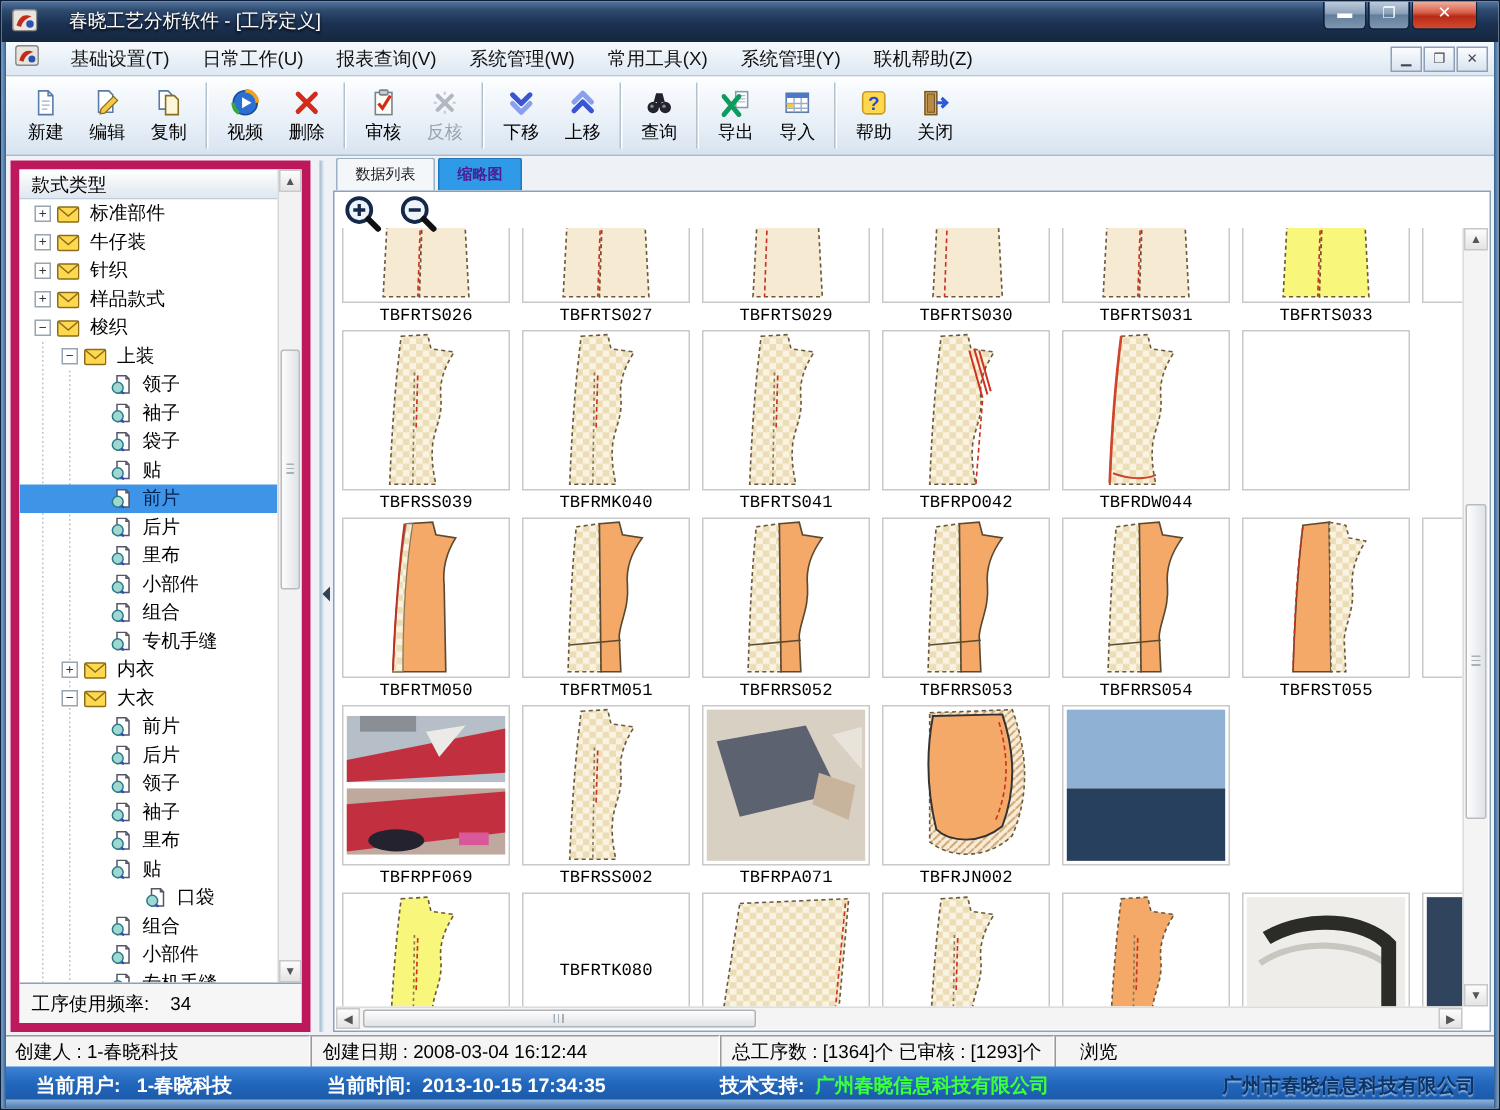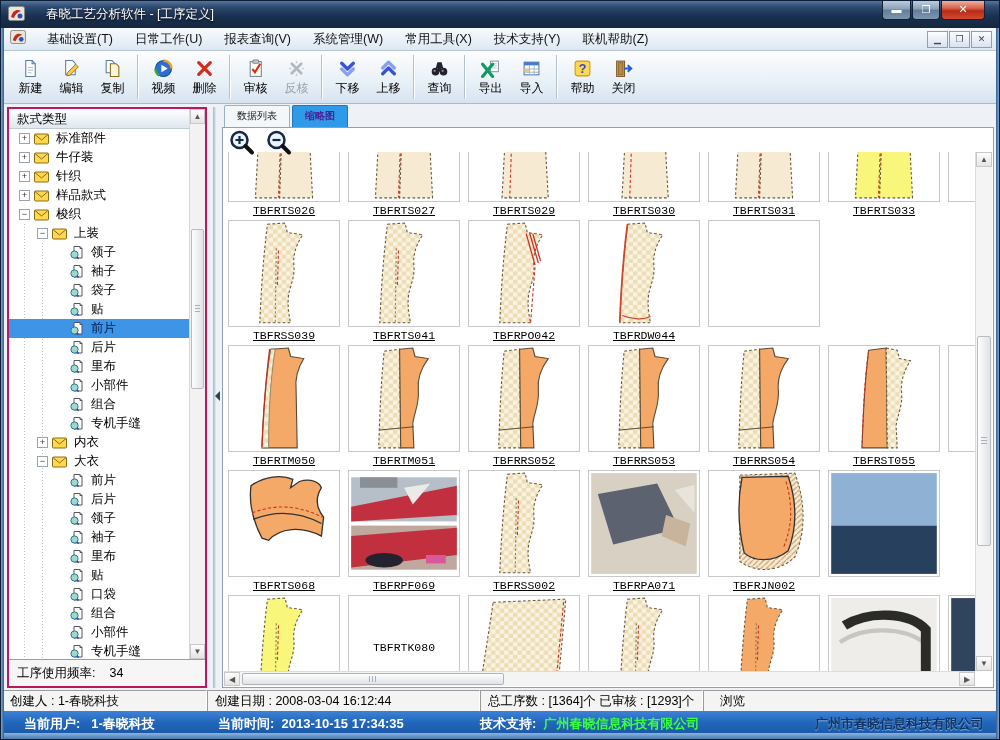--- a/index.html
+++ b/index.html
@@ -31,21 +31,21 @@
   
   .toolbar { position:absolute; top:50px; left:1px; right:1px; height:53px;
     background:linear-gradient(180deg,#fdfeff,#e4edf6 70%,#d7e3f0); border-bottom:1px solid #a9bacb; display:flex; align-items:center; padding-left:8px; }
   .tbtn { width:41px; height:48px; display:flex; flex-direction:column; align-items:center; justify-content:center; border-radius:3px; }
   .tbtn .tico { height:22px; display:flex; align-items:center; }
   .tbtn .tlabel { font-size:12px; color:#000; margin-top:1px; }
   .tbtn.disabled .tlabel { color:#9aa4ae; }
   .tsep { width:2px; height:44px; border-left:1px solid #b4c1cf; border-right:1px solid #fff; margin:0 4px; }
 
   
-  .leftpanel { position:absolute; left:6px; top:106px; width:200px; height:581px; background:#fff; border:2px solid #be185d; }
+  .leftpanel { position:absolute; left:6px; top:106px; width:200px; height:581px; background:#fff; border:6px solid #be185d; }
   .lp-header { position:absolute; top:0; left:0; right:16px; height:20px; background:linear-gradient(180deg,#ffffff,#dfe7ef);
     border-bottom:1px solid #c0ccd8; font-size:12.5px; padding:2px 0 0 8px; color:#000; }
   .tree { position:absolute; top:20px; left:0; right:16px; bottom:27px; overflow:hidden; background:#fff; }
   .trow { height:19px; display:flex; align-items:center; font-size:12.5px; white-space:nowrap; position:relative; }
   .trow .texp { width:11px; height:11px; border:1px solid #9aa4ae; background:#fff; font-size:9px; line-height:9px; text-align:center; color:#333; margin-right:4px; flex:none; }
   .trow .tico2 { margin-right:4px; flex:none; display:flex; }
   .trow .tlbl { color:#000; padding:0 3px; }
   .trow.sel { background:#3e95e8; }
   .trow.sel .tlbl { color:#002050; }
   .vline { position:absolute; top:0; bottom:0; width:1px; background-image:linear-gradient(180deg,#b8c2cc 1px,transparent 1px); background-size:1px 3px; }
@@ -65,21 +65,21 @@
   
   .rightpanel { position:absolute; left:221px; top:104px; width:772px; height:583px; }
   .tabbar { position:absolute; top:0; left:0; right:0; height:22px; display:flex; padding-left:2px; }
   .tab { font-size:10px; padding:3px 12px 0 12px; border:1px solid #9ab0c4; border-bottom:none; background:#f4f7fa; color:#222; margin-right:2px; border-radius:2px 2px 0 0; }
   .tab.active { background:#2f9be8; color:#4c1d95; font-weight:bold; border-color:#2277bb; }
   .contentbox { position:absolute; top:22px; left:0; right:0; bottom:0; border:1px solid #8ca0b8; background:#fff; }
   .zoomtools { position:absolute; top:2px; left:6px; height:26px; display:flex; gap:10px; z-index:5; }
   .gridview { position:absolute; top:24px; left:1px; right:18px; bottom:16px; overflow:hidden; }
   .grid-inner { position:absolute; top:-57px; left:0; width:845px; height:640px; }
   .grow { position:absolute; left:0; display:flex; padding-left:4px; }
-  .cell { width:112px; margin-right:8px; flex:none;text-decoration:underline; }
+  .cell { width:112px; margin-right:8px; flex:none; }
   .cbox { height:107px; border:1px solid #c9c9c9; background:#fff; position:relative; overflow:hidden; }
   .cbox svg.thumb { position:absolute; left:0; top:0; width:100%; height:100%; }
   .clabel { height:17px; text-align:center; font-family:"Liberation Mono","DejaVu Sans Mono",monospace; font-size:11.5px; color:#000; padding-top:2px; letter-spacing:0; }
   .ilabel { position:absolute; left:0; right:0; top:50%; margin-top:-8px; text-align:center; font-family:"Liberation Mono","DejaVu Sans Mono",monospace; font-size:11.5px; color:#000; }
   .f-chk { fill:url(#chk); } .f-cream { fill:#f7ead3; } .f-yellow { fill:#f9f67c; } .f-orange { fill:#f4a968; } .f-none { fill:#fff; }
   
   .cv-scroll { position:absolute; top:24px; right:1px; width:17px; bottom:16px; background:#f4f4f4; border-left:1px solid #dcdcdc; }
   
   .ch-scroll { position:absolute; left:1px; right:18px; bottom:1px; height:15px; background:#f4f4f4; border-top:1px solid #dcdcdc; }
   .chb { position:absolute; top:0; bottom:0; width:16px; background:linear-gradient(180deg,#fdfdfd,#e4e4e4); border:1px solid #c8c8c8; color:#555; font-size:8px; text-align:center; line-height:13px; }
@@ -141,21 +141,21 @@
           <path d="M3,11 C5,4 9,3 13,5 C10,6 7,8 6,12 Z" fill="#c22a1a"></path>
           <circle cx="12" cy="10" r="2.5" fill="#2a52b0"></circle>
         </svg>
     </span>
     <div id="menuItems" style="display:flex">
         <div class="mitem">基础设置(T)</div>
         <div class="mitem">日常工作(U)</div>
         <div class="mitem">报表查询(V)</div>
         <div class="mitem">系统管理(W)</div>
         <div class="mitem">常用工具(X)</div>
-        <div class="mitem">技术支持(Y)</div>
+        <div class="mitem">系统管理(Y)</div>
         <div class="mitem">联机帮助(Z)</div>
       </div>
     <div class="mdibtns">
       <div class="mdib">▁</div>
       <div class="mdib">❐</div>
       <div class="mdib">✕</div>
     </div>
   </div>
 
   <div class="toolbar" id="toolbarEl">
@@ -558,21 +558,21 @@
           <span class="tico2">
             <svg width="14" height="13" viewBox="0 0 14 13">
               <path d="M4,0.5 H10 L12,2.5 V12 H4 Z" fill="#fff" stroke="#556"></path>
               <path d="M10,0.5 V2.5 H12" fill="none" stroke="#556"></path>
               <circle cx="4.5" cy="8.5" r="3.6" fill="#9fd8d0" stroke="#2a7a8a"></circle>
               <path d="M7,11 L8.6,12.6" stroke="#2a4ad4" stroke-width="1.6"></path>
             </svg>
           </span>
           <span class="tlbl">贴</span>
         </div>
-        <div class="trow" style="padding-left: 61px;">
+        <div class="trow" style="padding-left: 84px;">
           <span class="tico2">
             <svg width="14" height="13" viewBox="0 0 14 13">
               <path d="M4,0.5 H10 L12,2.5 V12 H4 Z" fill="#fff" stroke="#556"></path>
               <path d="M10,0.5 V2.5 H12" fill="none" stroke="#556"></path>
               <circle cx="4.5" cy="8.5" r="3.6" fill="#9fd8d0" stroke="#2a7a8a"></circle>
               <path d="M7,11 L8.6,12.6" stroke="#2a4ad4" stroke-width="1.6"></path>
             </svg>
           </span>
           <span class="tlbl">口袋</span>
         </div>
@@ -727,20 +727,30 @@
                 <div class="clabel">TBFRSS039</div>
               </div>
               <div class="cell">
                 <div class="cbox">
                   <svg class="thumb f-chk" viewBox="0 0 100 100" preserveAspectRatio="none">
                     <path d="M35,3 L51,2 L53,11 L67,13 C61,23 58,32 59,42 C60,55 55,62 54,72 C53,83 55,92 56,97 L28,97 C29,70 31,35 35,3 Z" stroke="#6b5a3e" stroke-width="1" stroke-dasharray="2.5,2"></path>
                     <path d="M43,26 L42,97" stroke="#8a7a5a" stroke-width="1" stroke-dasharray="2,2" fill="none"></path>
                     <path d="M45,28 L44,62" stroke="#d03020" stroke-width="1" stroke-dasharray="3,2" fill="none"></path>
                   </svg>
                 </div>
+                <div class="clabel">TBFRMK040</div>
+              </div>
+              <div class="cell">
+                <div class="cbox">
+                  <svg class="thumb f-chk" viewBox="0 0 100 100" preserveAspectRatio="none">
+                    <path d="M35,3 L51,2 L53,11 L67,13 C61,23 58,32 59,42 C60,55 55,62 54,72 C53,83 55,92 56,97 L28,97 C29,70 31,35 35,3 Z" stroke="#6b5a3e" stroke-width="1" stroke-dasharray="2.5,2"></path>
+                    <path d="M43,26 L42,97" stroke="#8a7a5a" stroke-width="1" stroke-dasharray="2,2" fill="none"></path>
+                    <path d="M45,28 L44,62" stroke="#d03020" stroke-width="1" stroke-dasharray="3,2" fill="none"></path>
+                  </svg>
+                </div>
                 <div class="clabel">TBFRTS041</div>
               </div>
               <div class="cell">
                 <div class="cbox">
                   <svg class="thumb f-chk" viewBox="0 0 100 100" preserveAspectRatio="none">
                     <path d="M35,3 L51,2 L53,11 L67,13 C61,23 58,32 59,42 C60,55 55,62 54,72 C53,83 55,92 56,97 L28,97 C29,70 31,35 35,3 Z" stroke="#6b5a3e" stroke-width="1" stroke-dasharray="2.5,2"></path>
                     <path d="M52,12 L60,42 M55,11 L63,40 M58,12 L65,38" stroke="#d03020" stroke-width="1.2" fill="none"></path>
                     <path d="M60,44 L56,97" stroke="#d03020" stroke-width="1" stroke-dasharray="3,2" fill="none"></path>
                   </svg>
                 </div>
@@ -821,30 +831,20 @@
                   </svg>
                 </div>
                 <div class="clabel">TBFRST055</div>
               </div>
               <div class="cell">
                 <div class="cbox"></div>
                 <div class="clabel"></div>
               </div>
             </div>
             <div class="grow" style="top: 375px;">
-              <div class="cell">
-                <div class="cbox">
-                  <svg class="thumb f-none" viewBox="0 0 100 100" preserveAspectRatio="none">
-                    <path d="M20,14 C32,5 48,3 58,8 L56,16 L64,10 C74,7 82,10 84,16 C78,26 80,36 86,44 L84,62 C66,52 46,54 36,66 L30,64 C22,48 18,30 20,14 Z" fill="#f4a968" stroke="#333" stroke-width="1.2"></path>
-                    <path d="M21,40 C45,30 65,34 85,44" stroke="#d03020" stroke-width="1" stroke-dasharray="3,2" fill="none"></path>
-                    <path d="M22,46 C46,36 66,40 84,50" stroke="#333" stroke-width="1.2" fill="none"></path>
-                  </svg>
-                </div>
-                <div class="clabel">TBFRTS068</div>
-              </div>
               <div class="cell">
                 <div class="cbox">
                   <svg class="thumb f-none" viewBox="0 0 100 100" preserveAspectRatio="none">
                     <rect x="2" y="6" width="96" height="42" fill="#b6bfc7"></rect>
                     <rect x="10" y="6" width="34" height="10" fill="#8a8f96"></rect>
                     <polygon points="2,34 98,14 98,42 2,48" fill="#c23040"></polygon>
                     <polygon points="50,16 74,12 58,32" fill="#eceae6"></polygon>
                     <rect x="2" y="52" width="96" height="42" fill="#bfa89e"></rect>
                     <polygon points="2,62 98,54 98,80 2,92" fill="#c23040"></polygon>
                     <ellipse cx="32" cy="85" rx="17" ry="7" fill="#23222e"></ellipse>

